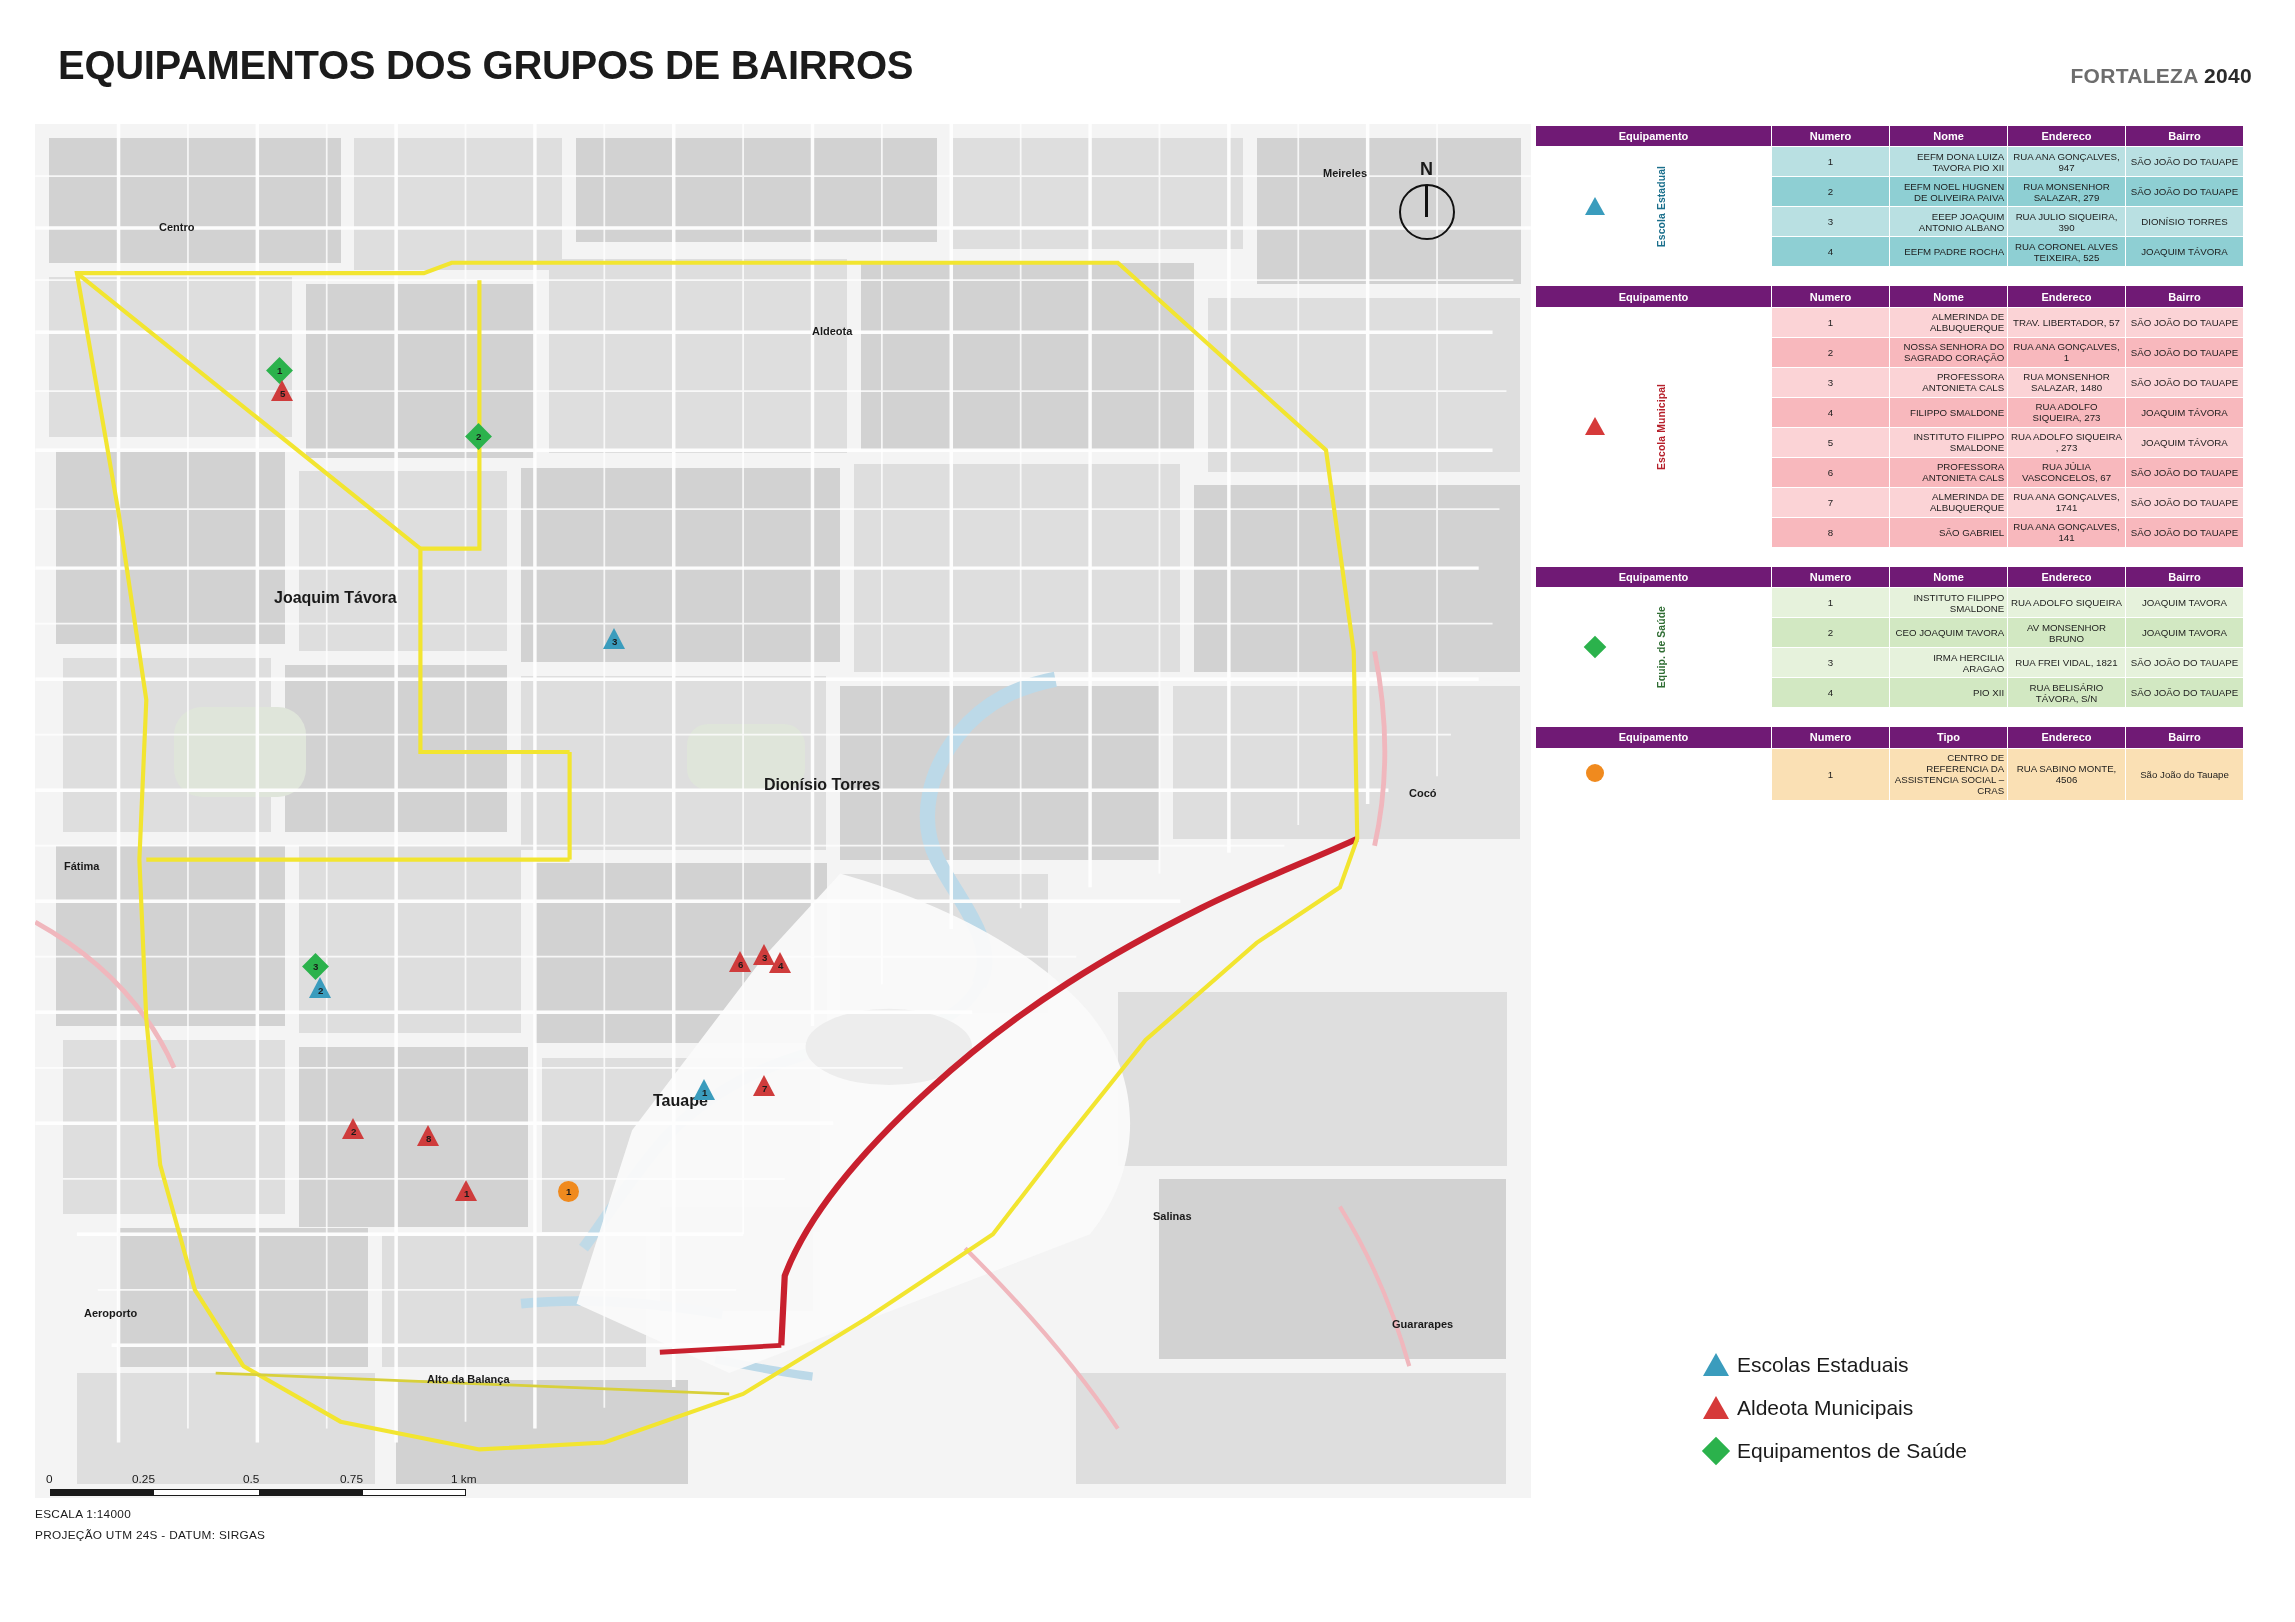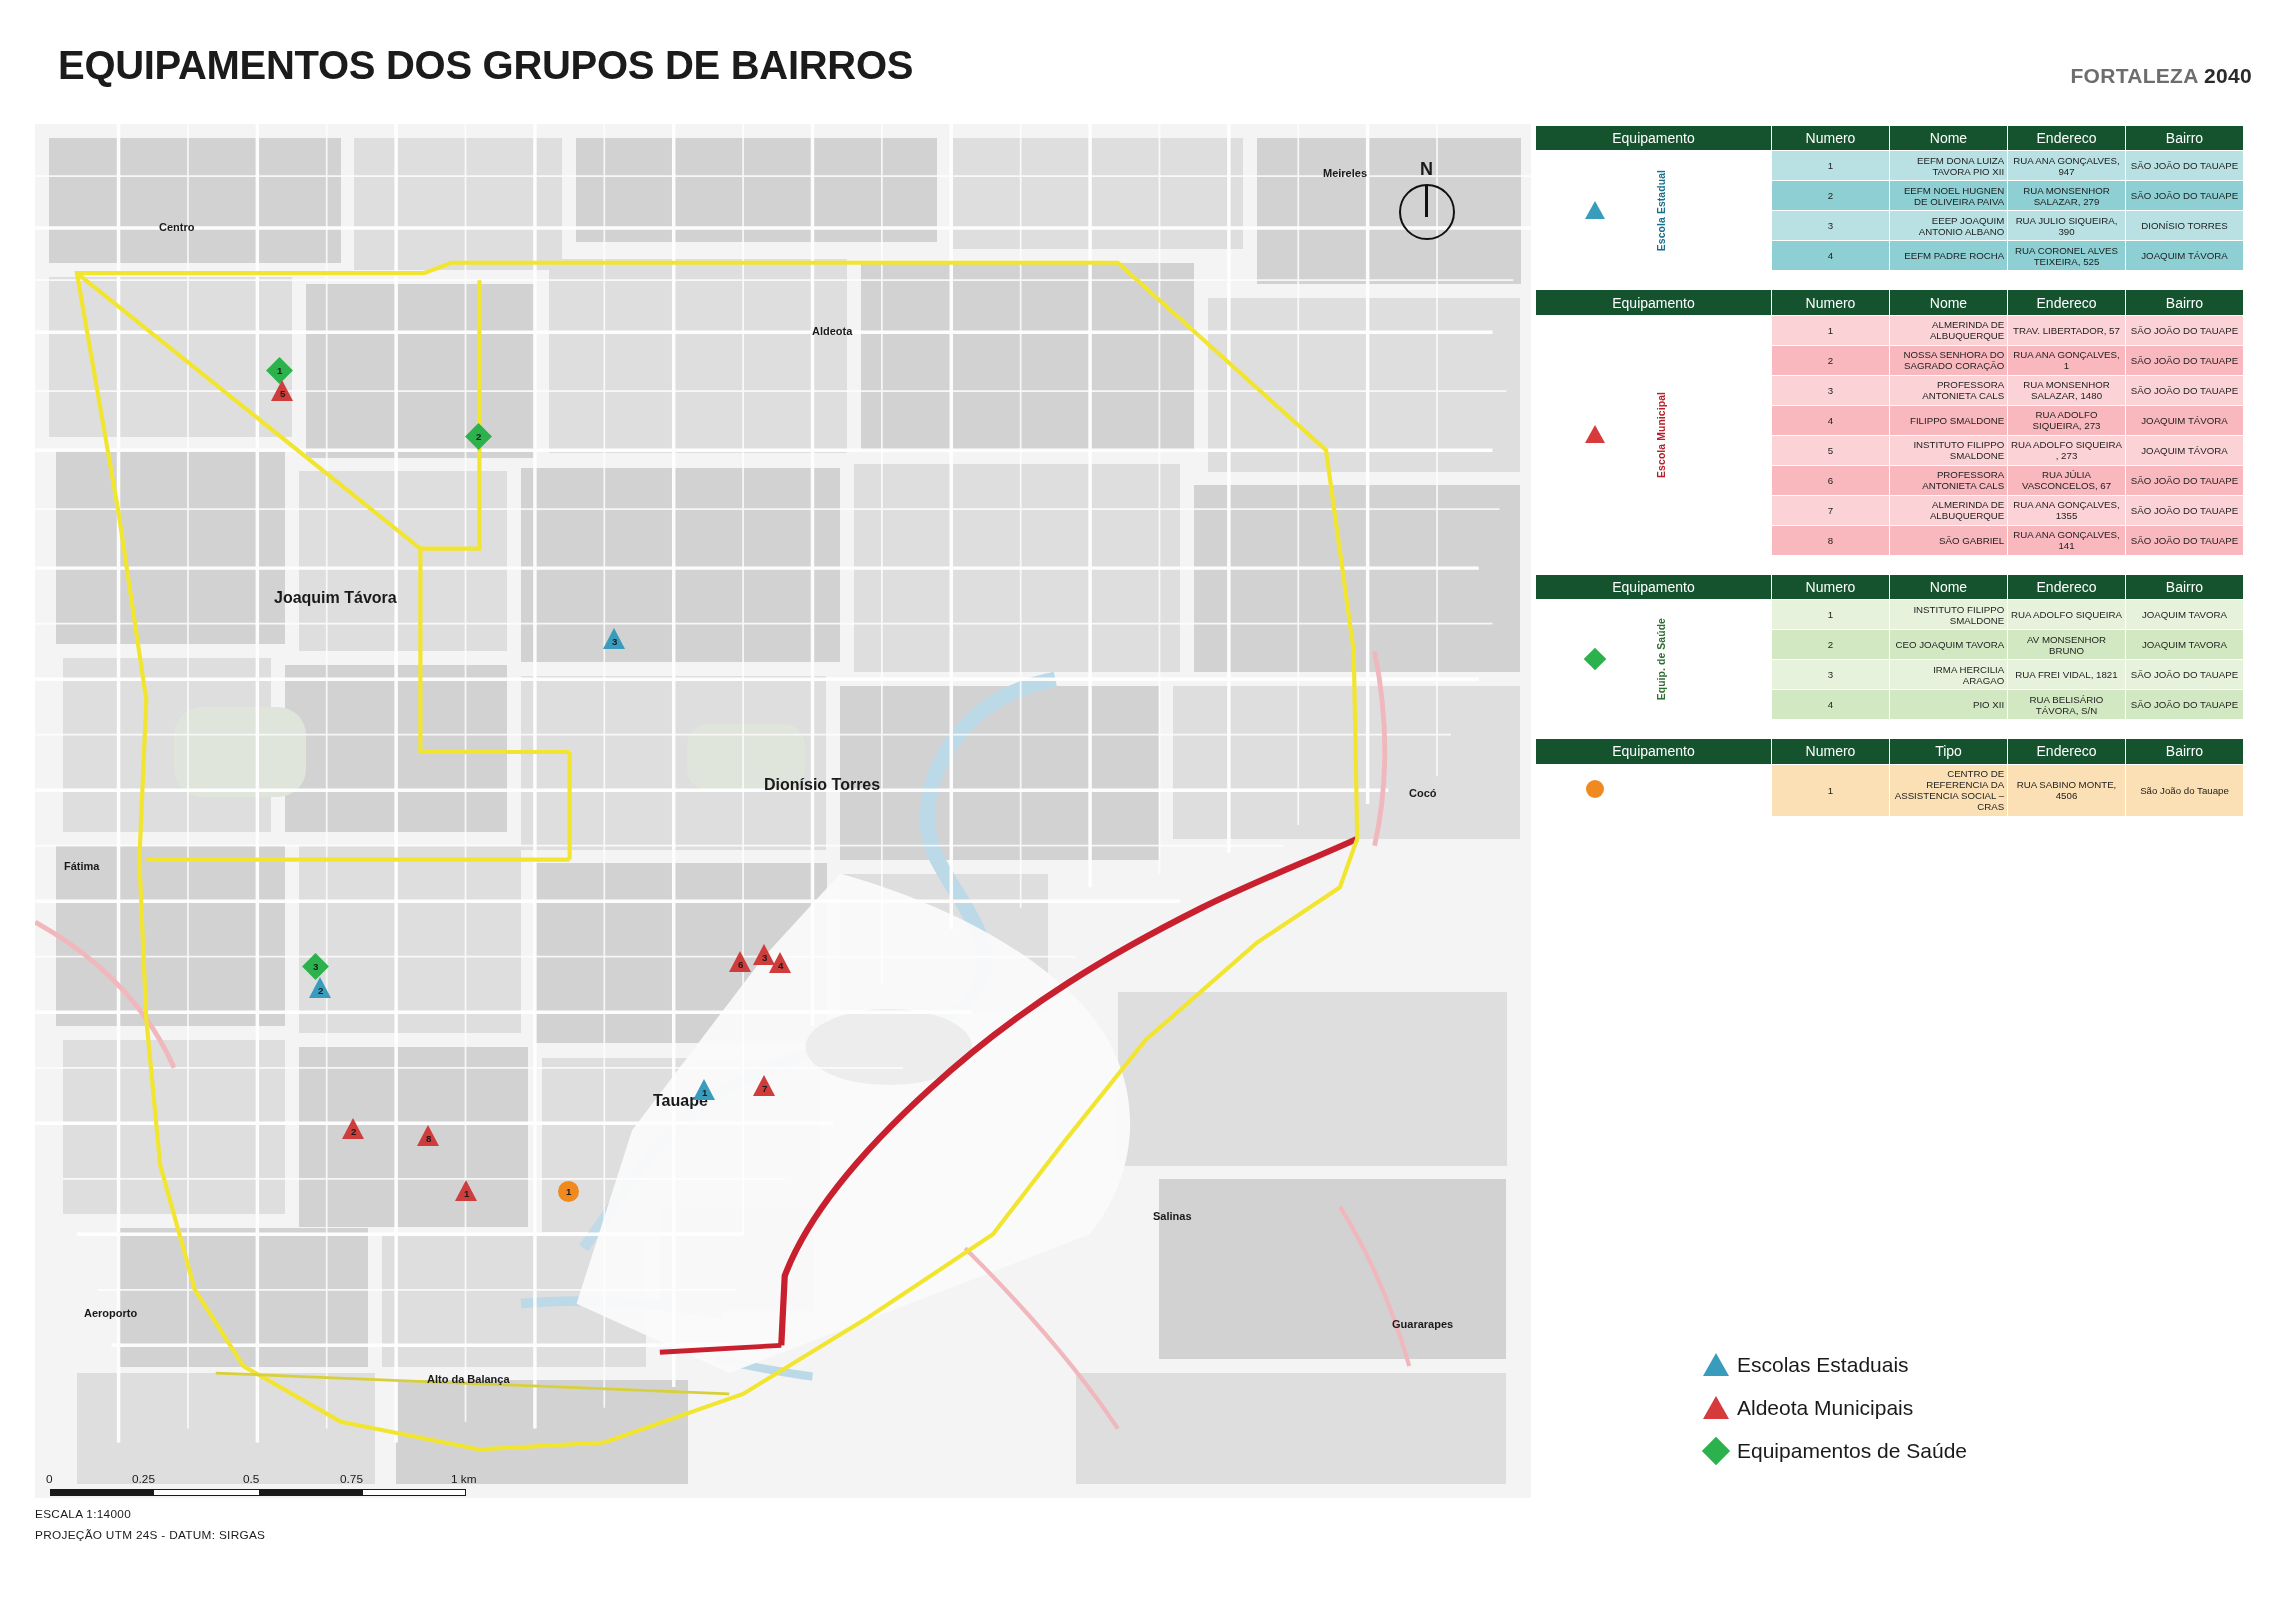--- a/index.html
+++ b/index.html
@@ -99,21 +99,21 @@
   #scalebar .bar { position:absolute; left:15.3px; top:16.7px; height:7px; width:416px; border:1.4px solid #1a1a1a; background:#fff; }
   #scalebar .seg { position:absolute; top:16.7px; height:7px; background:#1a1a1a; }
   #scalebar .tick { position:absolute; top:0px; font-size:11.8px; color:#1a1a1a; }
   #scale-text { margin-top:2.8px; font-size:11.8px; letter-spacing:0.3px; color:#1a1a1a;}
   #proj-text { margin-top:7px; font-size:11.8px; letter-spacing:0.3px; color:#1a1a1a;}
 
   
   #tables { position:absolute; left:1535px; top:125px; width:725px; }
   table.eq { border-collapse: collapse; width: 709px; table-layout: fixed; margin-bottom: 18px; }
   table.eq th {
-    background:#14532d; color:#ffffff; font-size:14px; font-weight:400;
+    background:#701a75; color:#ffffff; font-size:11px; font-weight:700;
     padding:4.2px 1.4px; text-align:center; border:0.7px solid #ffffff;
   }
   table.eq td {
     font-size:9.7px; padding:3.5px 2.8px; border:0.7px solid #ffffff; color:#1d1d1d;
   }
   td.c-sym { width:32px; background:#ffffff !important; border:none; vertical-align:middle; text-align:center;}
   td.c-rot { width:29px; background:#ffffff !important; border:none; vertical-align:middle; }
   .rotlab { writing-mode: vertical-rl; transform: rotate(180deg);
             font-size:10.4px; font-weight:700; letter-spacing:0.1px; text-align:center; line-height:1.05;}
   .rot-blue { color:#1a6f8c; }
@@ -466,21 +466,21 @@
       </tr>
       <tr class="row-red-alt">
         <td class="c-num d">6</td>
         <td class="c-name d">PROFESSORA ANTONIETA CALS</td>
         <td class="c-addr d">RUA JÚLIA VASCONCELOS, 67</td>
         <td class="c-bairro d">SÃO JOÃO DO TAUAPE</td>
       </tr>
       <tr class="row-red">
         <td class="c-num d">7</td>
         <td class="c-name d">ALMERINDA DE ALBUQUERQUE</td>
-        <td class="c-addr d">RUA ANA GONÇALVES, 1355</td>
+        <td class="c-addr d">RUA ANA GONÇALVES, 1741</td>
         <td class="c-bairro d">SÃO JOÃO DO TAUAPE</td>
       </tr>
       <tr class="row-red-alt">
         <td class="c-num d">8</td>
         <td class="c-name d">SÃO GABRIEL</td>
         <td class="c-addr d">RUA ANA GONÇALVES, 141</td>
         <td class="c-bairro d">SÃO JOÃO DO TAUAPE</td>
       </tr>
     </tbody>
   </table>

